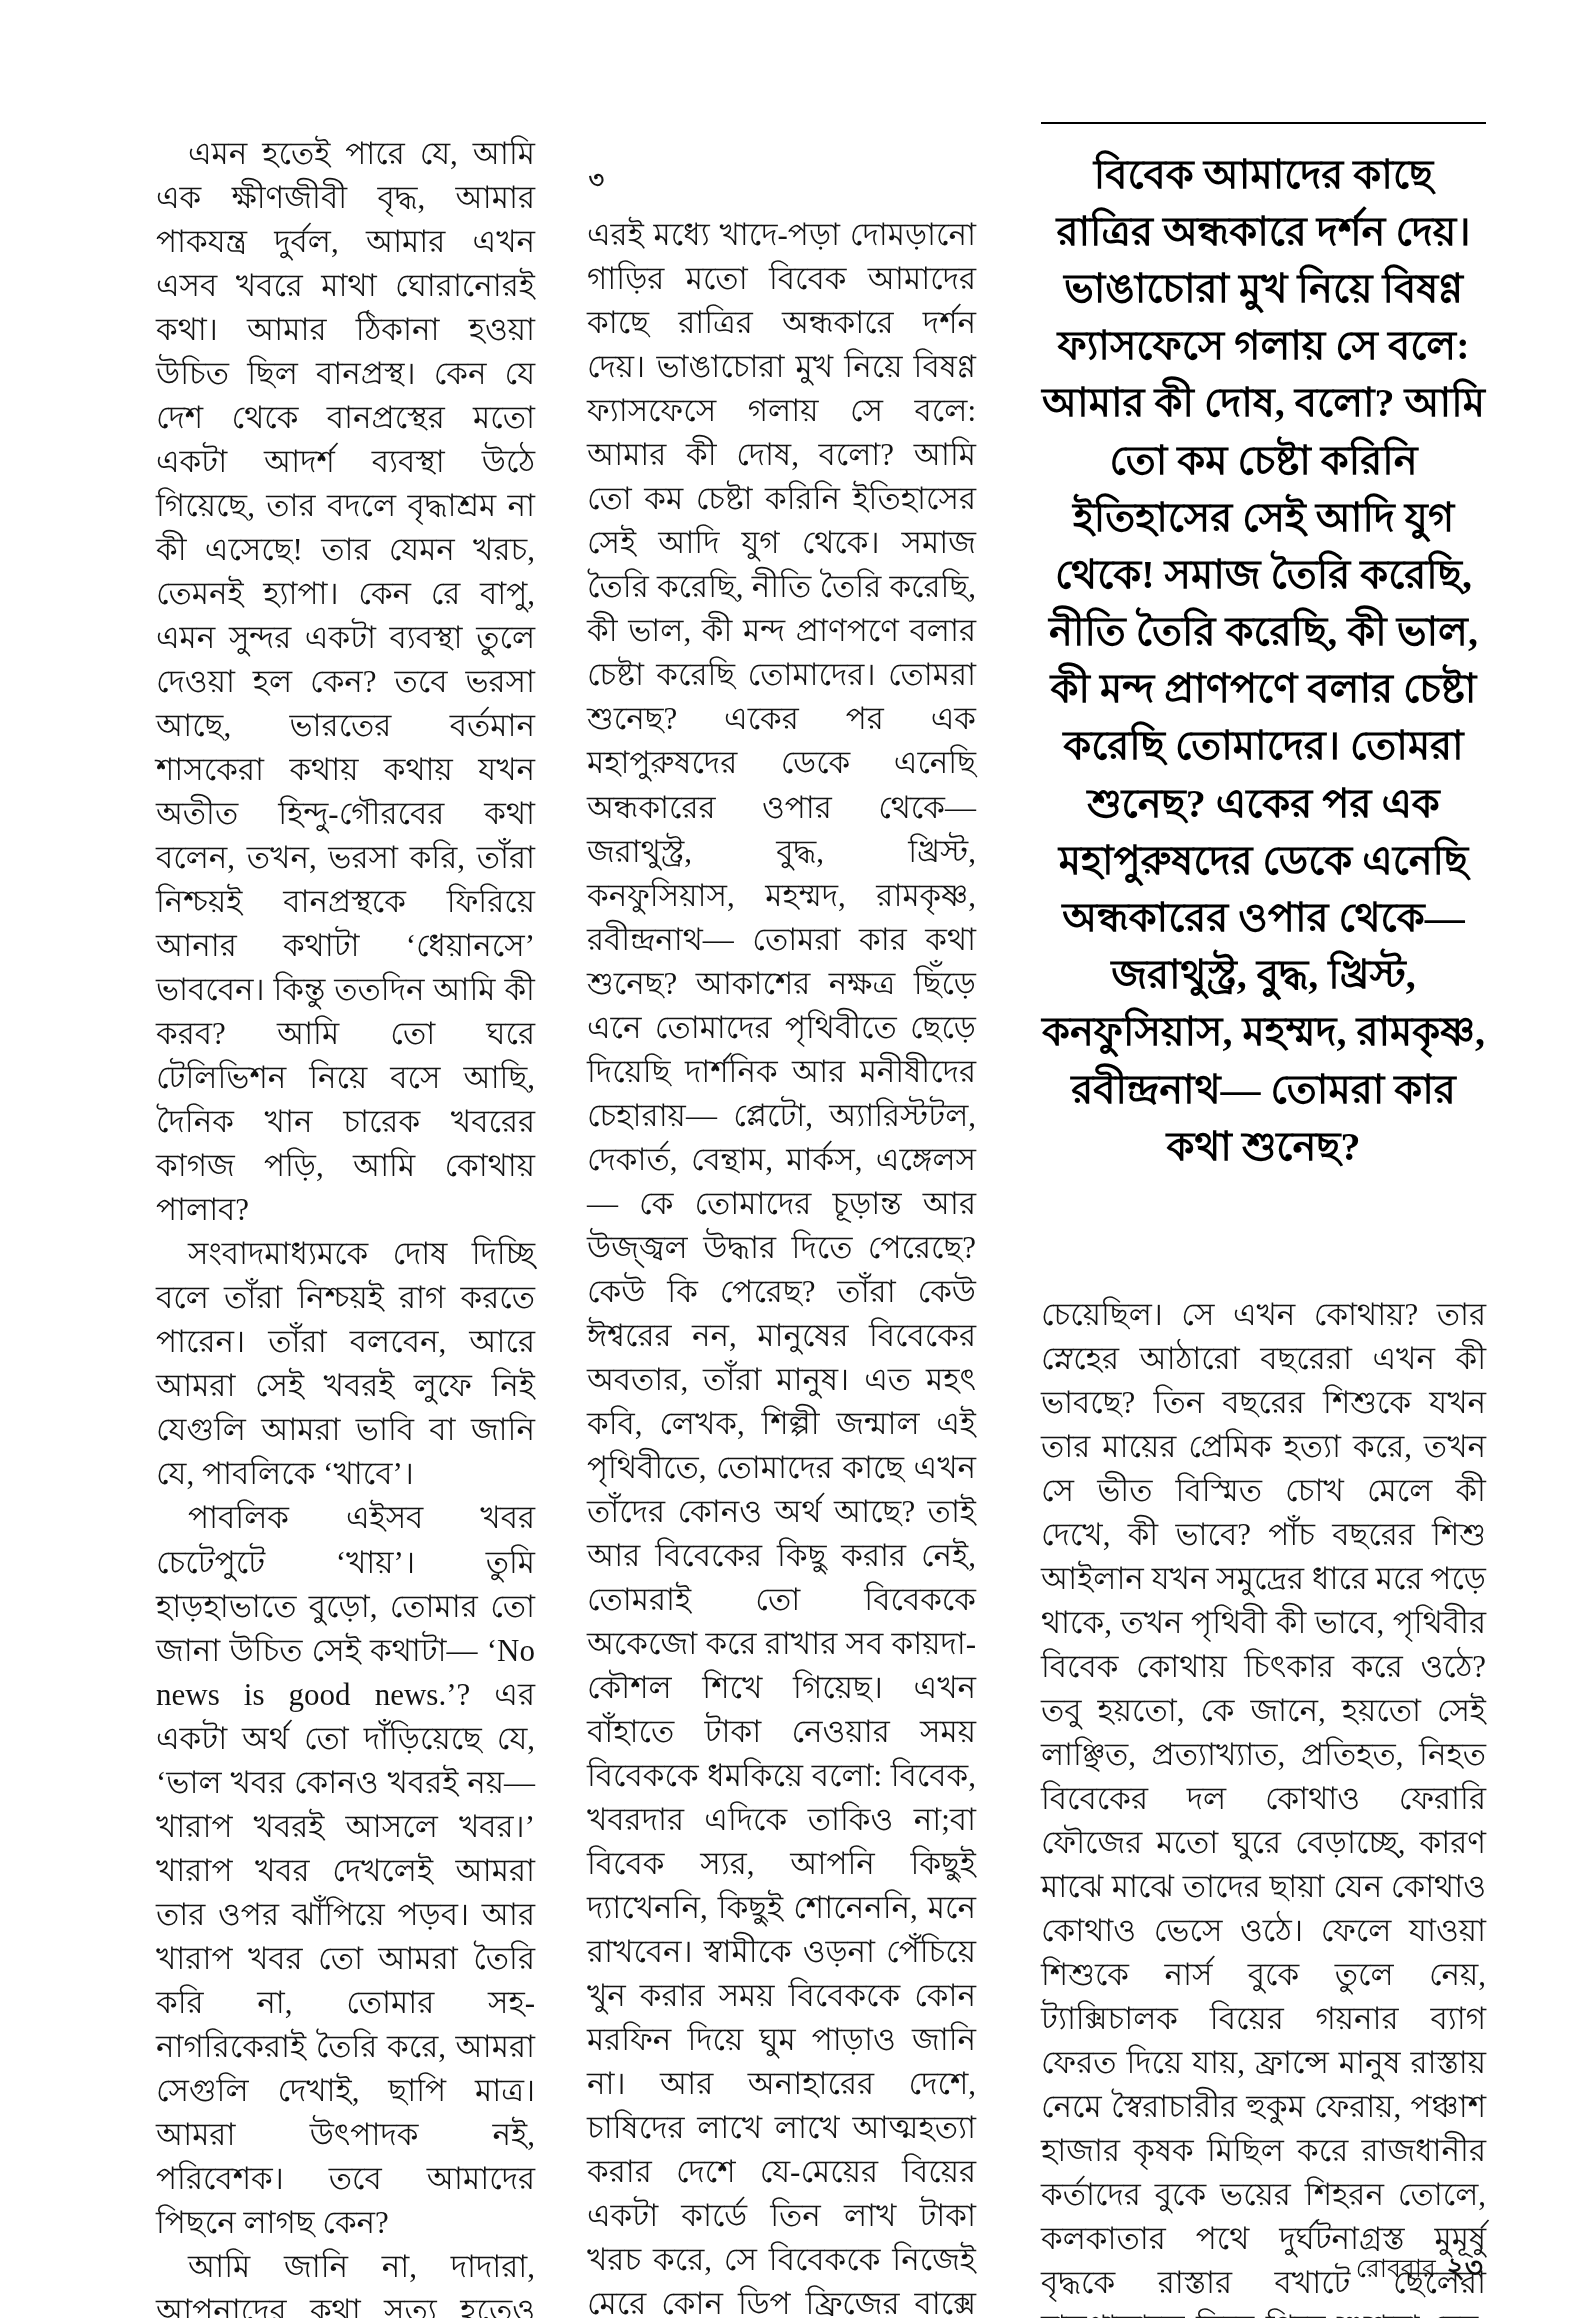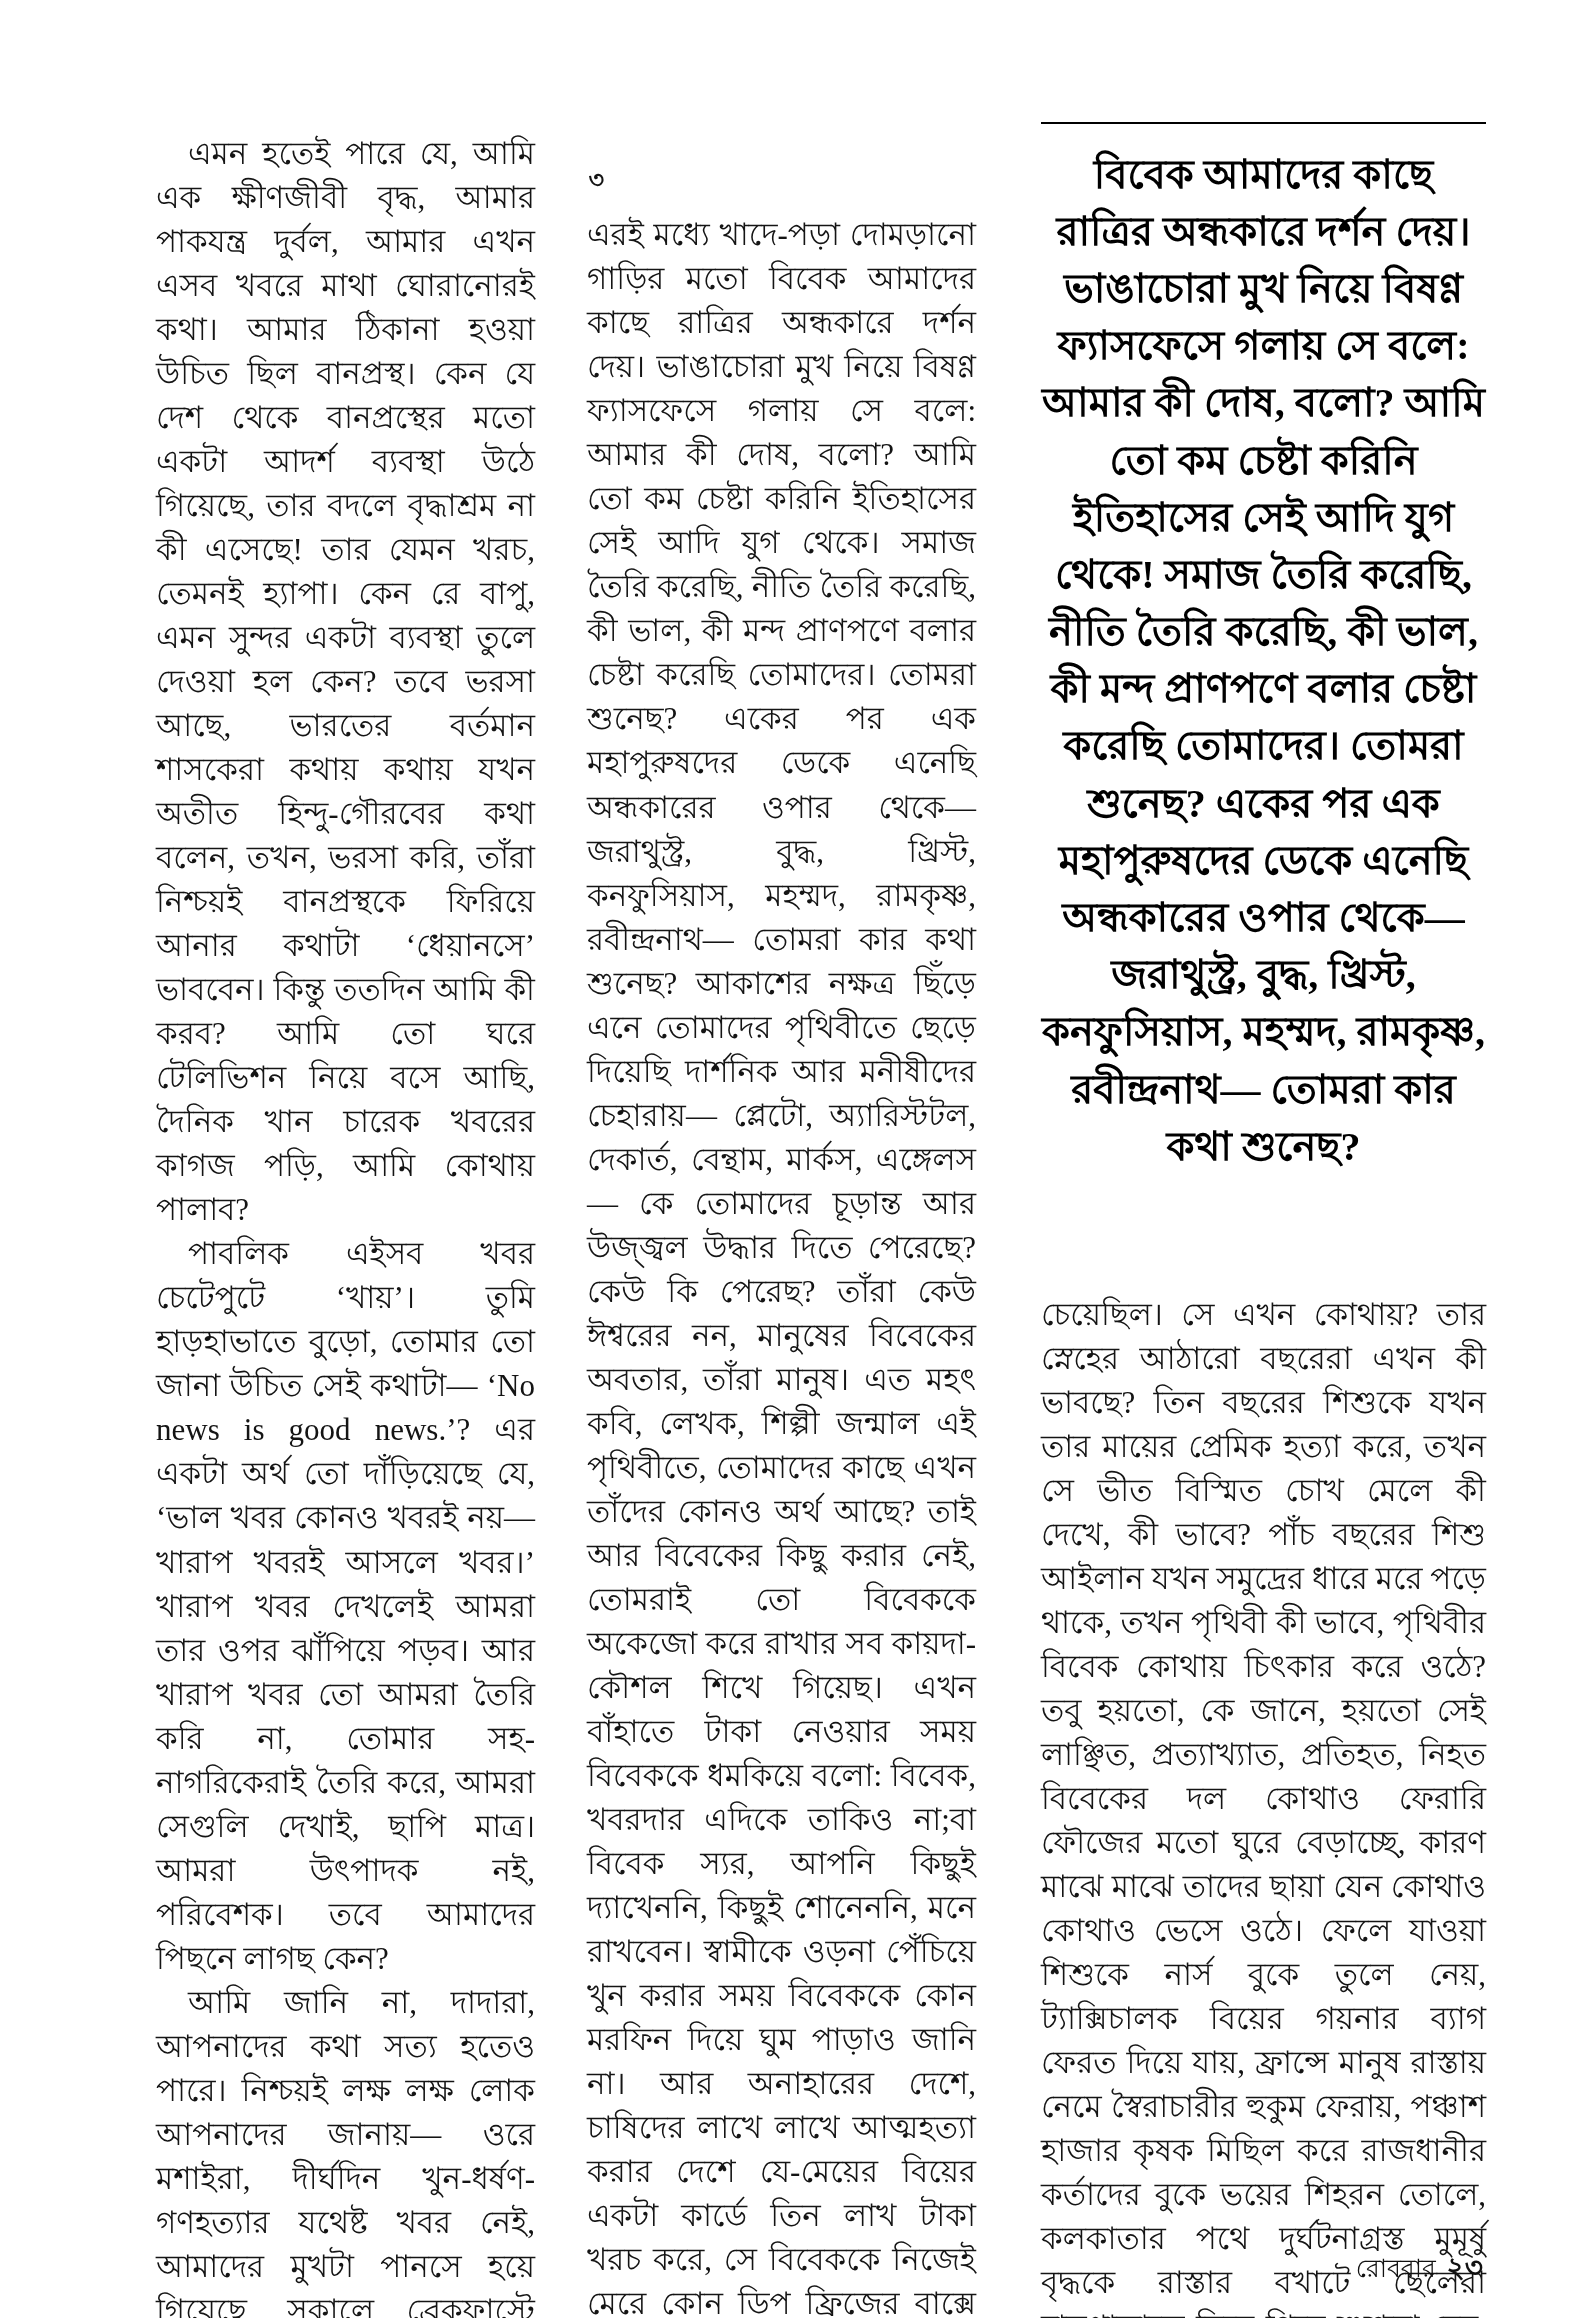--- a/index.html
+++ b/index.html
@@ -69,20 +69,21 @@
     margin-top: 24px;
   }
 </style>
 </head>
 <body>
 
 <div class="page">
 
   <div class="col col1">
     <p class="body-text indent">এমন হতেই পারে যে, আমি এক ক্ষীণজীবী বৃদ্ধ, আমার পাকযন্ত্র দুর্বল, আমার এখন এসব খবরে মাথা ঘোরানোরই কথা। আমার ঠিকানা হওয়া উচিত ছিল বানপ্রস্থ। কেন যে দেশ থেকে বানপ্রস্থের মতো একটা আদর্শ ব্যবস্থা উঠে গিয়েছে, তার বদলে বৃদ্ধাশ্রম না কী এসেছে! তার যেমন খরচ, তেমনই হ্যাপা। কেন রে বাপু, এমন সুন্দর একটা ব্যবস্থা তুলে দেওয়া হল কেন? তবে ভরসা আছে, ভারতের বর্তমান শাসকেরা কথায় কথায় যখন অতীত হিন্দু-গৌরবের কথা বলেন, তখন, ভরসা করি, তাঁরা নিশ্চয়ই বানপ্রস্থকে ফিরিয়ে আনার কথাটা ‘ধেয়ানসে’ ভাববেন। কিন্তু ততদিন আমি কী করব? আমি তো ঘরে টেলিভিশন নিয়ে বসে আছি, দৈনিক খান চারেক খবরের কাগজ পড়ি, আমি কোথায় পালাব?</p>
+    <p class="body-text indent">সংবাদমাধ্যমকে দোষ দিচ্ছি বলে তাঁরা নিশ্চয়ই রাগ করতে পারেন। তাঁরা বলবেন, আরে আমরা সেই খবরই লুফে নিই যেগুলি আমরা ভাবি বা জানি যে, পাবলিকে ‘খাবে’।</p>
     <p class="body-text indent">পাবলিক এইসব খবর চেটেপুটে ‘খায়’। তুমি হাড়হাভাতে বুড়ো, তোমার তো জানা উচিত সেই কথাটা— ‘No news is good news.’? এর একটা অর্থ তো দাঁড়িয়েছে যে, ‘ভাল খবর কোনও খবরই নয়— খারাপ খবরই আসলে খবর।’ খারাপ খবর দেখলেই আমরা তার ওপর ঝাঁপিয়ে পড়ব। আর খারাপ খবর তো আমরা তৈরি করি না, তোমার সহ-নাগরিকেরাই তৈরি করে, আমরা সেগুলি দেখাই, ছাপি মাত্র। আমরা উৎপাদক নই, পরিবেশক। তবে আমাদের পিছনে লাগছ কেন?</p>
     <p class="body-text indent">আমি জানি না, দাদারা, আপনাদের কথা সত্য হতেও পারে। নিশ্চয়ই লক্ষ লক্ষ লোক আপনাদের জানায়— ওরে মশাইরা, দীর্ঘদিন খুন-ধর্ষণ-গণহত্যার যথেষ্ট খবর নেই, আমাদের মুখটা পানসে হয়ে গিয়েছে, সকালে ব্রেকফাস্টে স্বাদ আসছে না, কয়েকটা মোক্ষম হিংস্রতা-যৌনতা-কুৎসা-কেচ্ছা-বীভৎসতার খিচুড়ি খবর ছেপে দিন, আমাদের দিনগুলো চনমনে হয়ে উঠুক। ‘পেড নিউজ’ তো এখন বৈধ হয়ে গিয়েছে তাই না! সেখানে তো বিবেকের কোনও ভূমিকা নেই, কী বলেন? তাই আপনারা যে-খবরগুলি কাগজের মার্জিনে ছোট ছোট অনুচ্ছেদে ছাপার যোগ্য করেছেন, সেগুলিকে হেডলাইনে নিয়ে আসেন— তার সঙ্গে হাজারো রঙিন ছবি জুড়ে দেন খুনের-খুনির, মৃতদেহ পচানোর জন্য ফেলে আসা সবুজ বনছায়ার, মৃতদেহ-ভর্তি ট্রলি-ব্যাগের, মুখে মুখোশ আর তোয়ালে-মোড়া দড়িবাঁধা খুনির প্রদর্শন নিয়ে পুলিশের—</p>
   </div>
 
   <div class="col col2">
     <div class="section-marker">৩</div>
     <p class="body-text">এরই মধ্যে খাদে-পড়া দোমড়ানো গাড়ির মতো বিবেক আমাদের কাছে রাত্রির অন্ধকারে দর্শন দেয়। ভাঙাচোরা মুখ নিয়ে বিষণ্ণ ফ্যাসফেসে গলায় সে বলে: আমার কী দোষ, বলো? আমি তো কম চেষ্টা করিনি ইতিহাসের সেই আদি যুগ থেকে। সমাজ তৈরি করেছি, নীতি তৈরি করেছি, কী ভাল, কী মন্দ প্রাণপণে বলার চেষ্টা করেছি তোমাদের। তোমরা শুনেছ? একের পর এক মহাপুরুষদের ডেকে এনেছি অন্ধকারের ওপার থেকে— জরাথুস্ট্র, বুদ্ধ, খ্রিস্ট, কনফুসিয়াস, মহম্মদ, রামকৃষ্ণ, রবীন্দ্রনাথ— তোমরা কার কথা শুনেছ? আকাশের নক্ষত্র ছিঁড়ে এনে তোমাদের পৃথিবীতে ছেড়ে দিয়েছি দার্শনিক আর মনীষীদের চেহারায়— প্লেটো, অ্যারিস্টটল, দেকার্ত, বেন্থাম, মার্কস, এঙ্গেলস— কে তোমাদের চূড়ান্ত আর উজ্জ্বল উদ্ধার দিতে পেরেছে? কেউ কি পেরেছ? তাঁরা কেউ ঈশ্বরের নন, মানুষের বিবেকের অবতার, তাঁরা মানুষ। এত মহৎ কবি, লেখক, শিল্পী জন্মাল এই পৃথিবীতে, তোমাদের কাছে এখন তাঁদের কোনও অর্থ আছে? তাই আর বিবেকের কিছু করার নেই, তোমরাই তো বিবেককে অকেজো করে রাখার সব কায়দা-কৌশল শিখে গিয়েছ। এখন বাঁহাতে টাকা নেওয়ার সময় বিবেককে ধমকিয়ে বলো: বিবেক, খবরদার এদিকে তাকিও না;বা বিবেক স্যর, আপনি কিছুই দ্যাখেননি, কিছুই শোনেননি, মনে রাখবেন। স্বামীকে ওড়না পেঁচিয়ে খুন করার সময় বিবেককে কোন মরফিন দিয়ে ঘুম পাড়াও জানি না। আর অনাহারের দেশে, চাষিদের লাখে লাখে আত্মহত্যা করার দেশে যে-মেয়ের বিয়ের একটা কার্ডে তিন লাখ টাকা খরচ করে, সে বিবেককে নিজেই মেরে কোন ডিপ ফ্রিজের বাক্সে রেখে দিয়েছে— তাও জানি না। বিবেককে চোখ বন্ধ করে থাকতে বলা, বিবেককে ঘুম পাড়ানো, বিবেককে ঘরের বাইরে বের করে দরজা বন্ধ করা, কিছু স্বর্ণমুদ্রার জন্য বিবেককে বিক্রি করা, এমনকী বিবেককে খুন করা— সবকিছুতেই তোমরা, মানুষরা দারুণ এক্সপার্ট হয়ে গিয়েছ, এখন তোমাদের বাঁচাবে কে?</p>
     <div class="section-marker">৪</div>
     <p class="body-text">তবু বিড়ম্বিত মনে জলের বুড়বুড়ির মতো প্রশ্ন ভেসে উঠতে থাকে। কে যেন এ পৃথিবীকে শিশুর বাসযোগ্য করে যেতে</p>
   </div>

